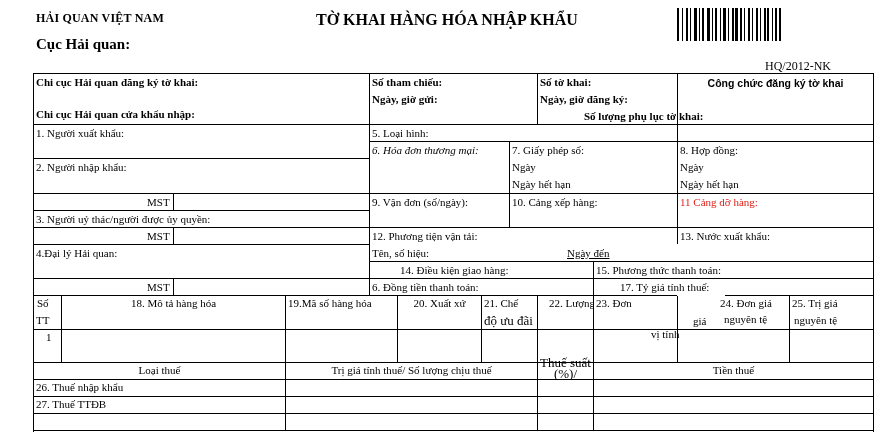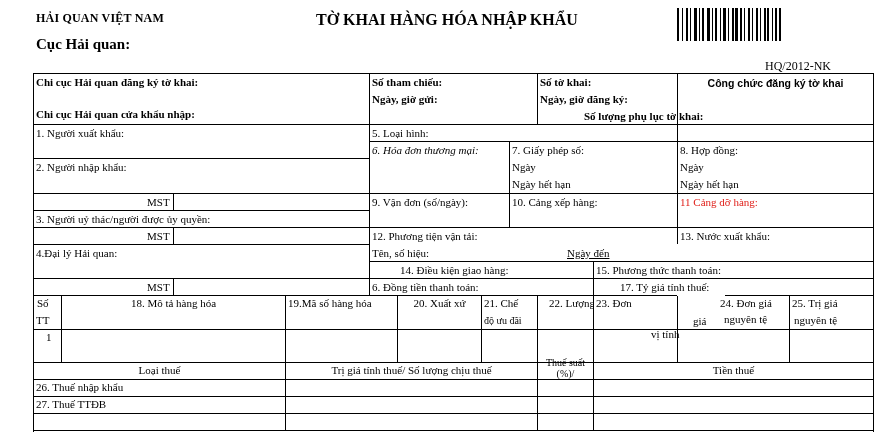--- a/index.html
+++ b/index.html
@@ -15,21 +15,21 @@
   .barcode span.g { background:transparent; }
 
   .ln { position:absolute; background:#000; }
   .h { height:1px; }
   .v { width:1px; }
 
   .lbl { position:absolute; font-size:11px; white-space:nowrap; line-height:13px; }
   .b { font-weight:bold; }
   .red { color:#e0201a; }
   .sans { font-family:"Liberation Sans","DejaVu Sans",sans-serif; font-size:10.5px; }
-  .sm { font-size:10px; }
+  .sm { font-size:13px; }
 </style>
 </head>
 <body>
 
 <div class="abs t-org">HẢI QUAN VIỆT NAM</div>
 <div class="abs t-dept">Cục Hải quan:</div>
 <div class="abs t-title">TỜ KHAI HÀNG HÓA NHẬP KHẨU</div>
 <div class="abs barcode">
   <span style="width:2px"></span>
     <span class="g" style="width:3px"></span>

